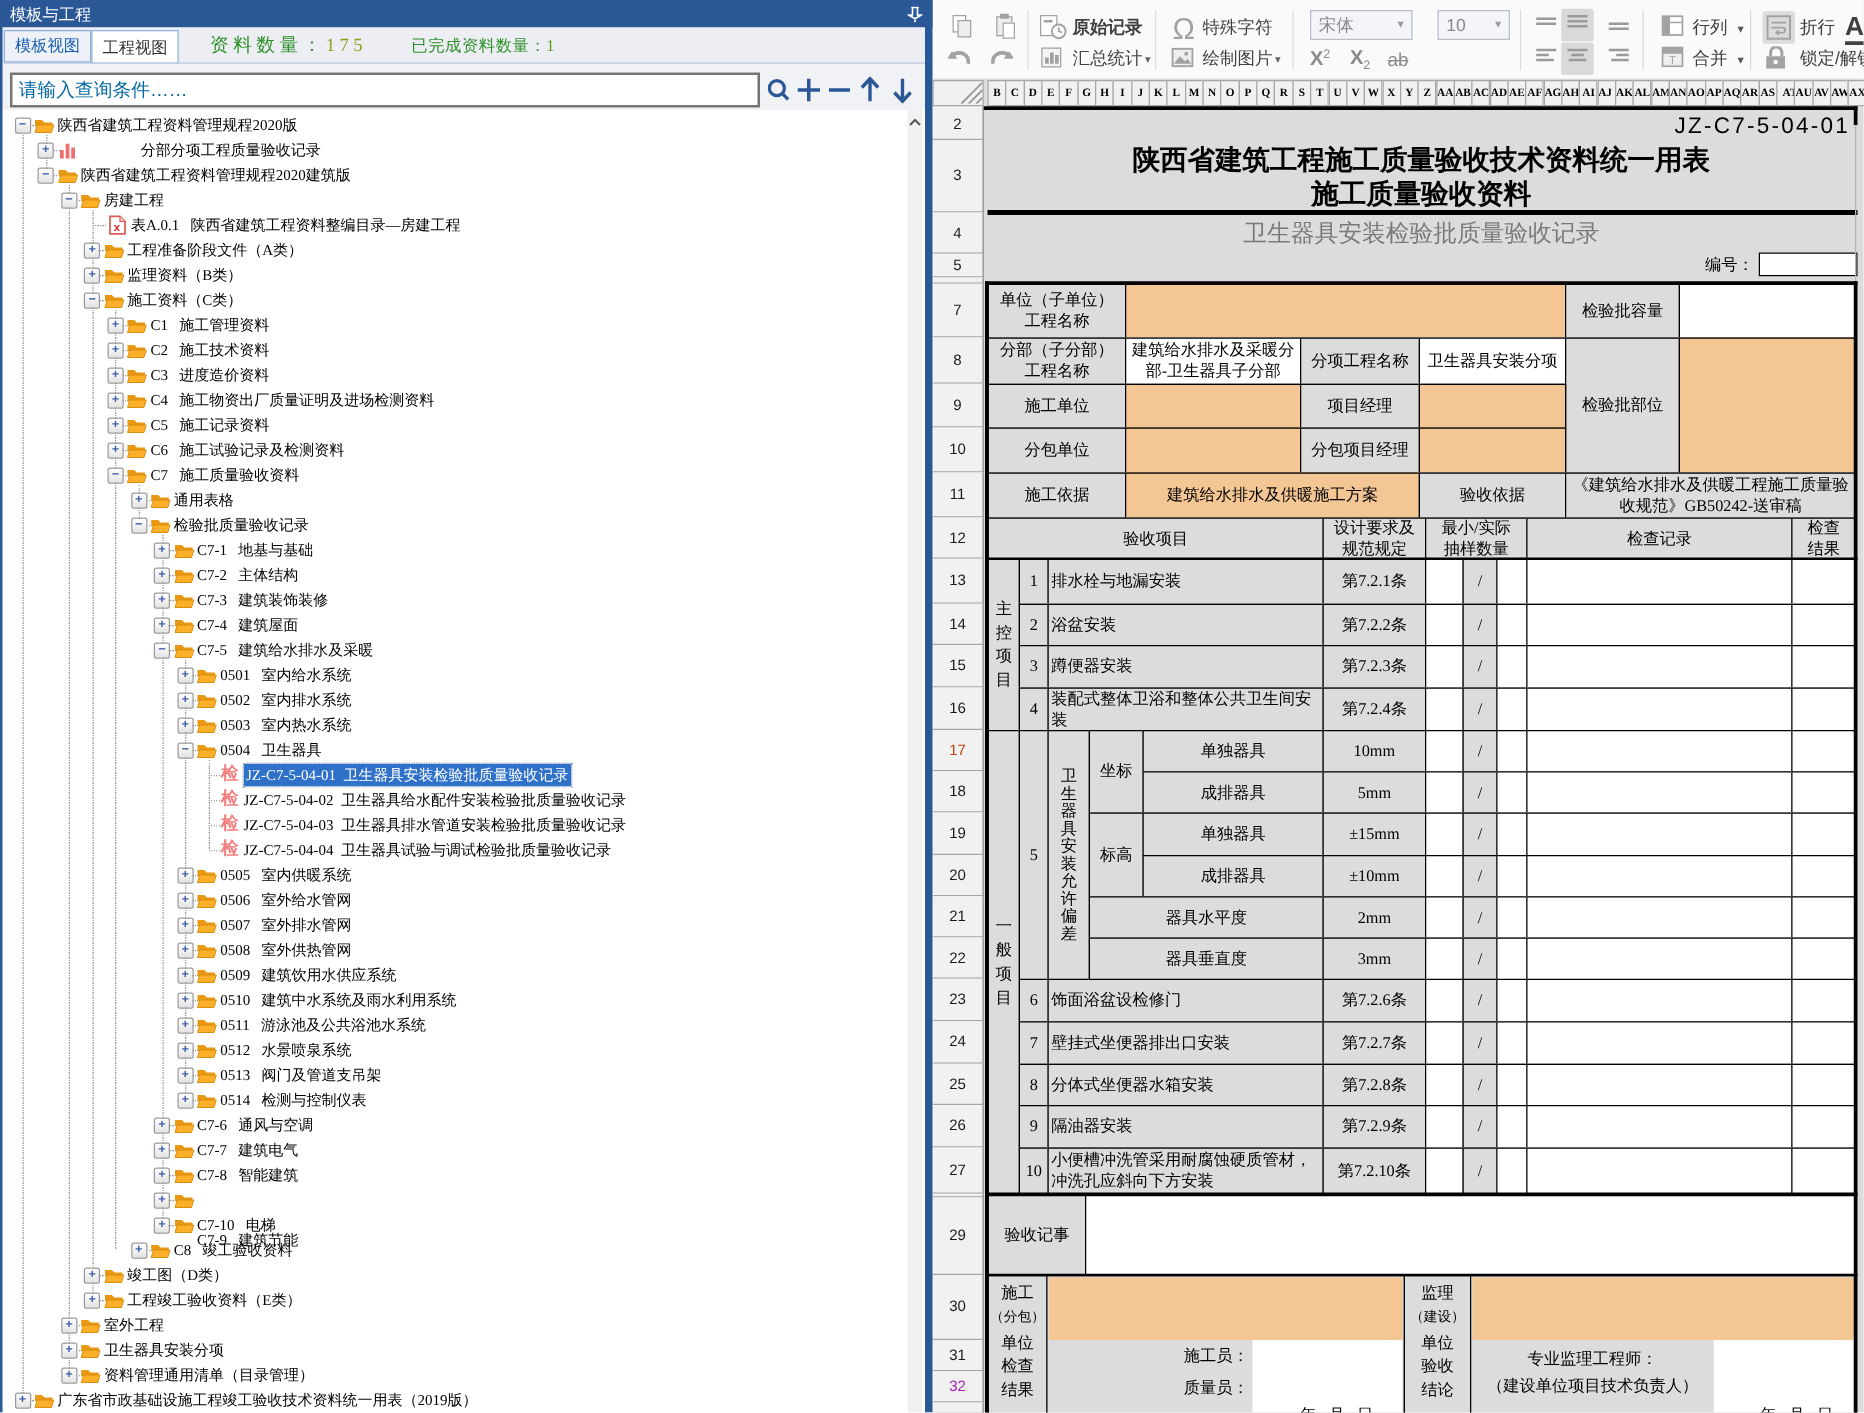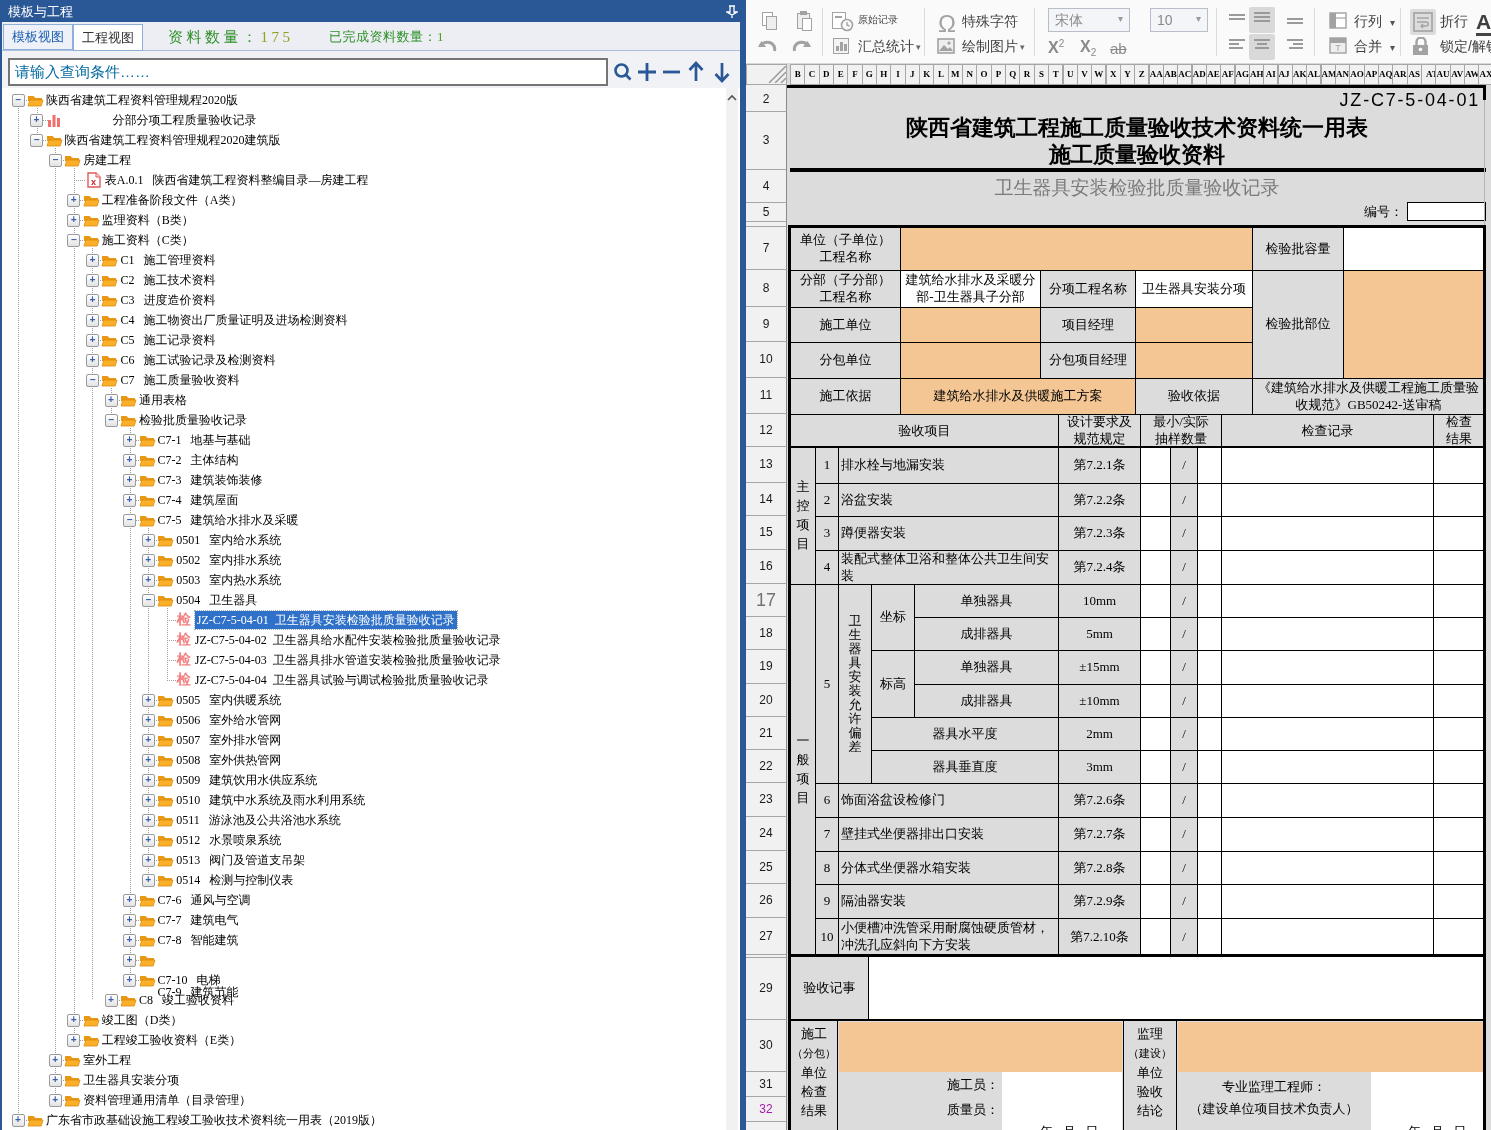--- a/index.html
+++ b/index.html
@@ -38,21 +38,21 @@
 <svg class="a" style="left:791px;top:40px" width="20" height="14">
     <path d="M18 6 C14 1,7 1,4 6 C3 8,3 9,3.5 11" fill="none" stroke="#a2a2a2" stroke-width="3"></path>
     <path d="M20 7 L12 7 L16.5 1 Z" fill="#a2a2a2"></path>
   </svg>
 <div class="a" style="left:832px;top:12px;width:14px;height:17px;border:1.5px solid #a2a2a2;background:#fff;box-sizing:border-box"></div>
 <div class="a" style="left:835px;top:16px;width:7px;height:1.5px;background:#a2a2a2"></div>
 <svg class="a" style="left:840px;top:18px" width="14" height="14">
     <circle cx="7" cy="7" r="5.5" fill="#fafafa" stroke="#a2a2a2" stroke-width="1.6"></circle>
     <path d="M7 4 L7 7 L9.5 8" stroke="#a2a2a2" stroke-width="1.4" fill="none"></path>
   </svg>
-<div class="a sans" style="left:858px;top:13px;font-size:10px;color:#3f3f3f;white-space:nowrap;">原始记录</div>
+<div class="a sans" style="left:858px;top:13px;font-size:14px;color:#3f3f3f;white-space:nowrap;font-weight:bold;">原始记录</div>
 <div class="a" style="left:833px;top:38px;width:16px;height:16px;border:1.5px solid #a2a2a2;background:#f3f3f3;box-sizing:border-box"></div>
 <div class="a" style="left:836px;top:46px;width:2.5px;height:5px;background:#a2a2a2"></div>
 <div class="a" style="left:840px;top:42px;width:2.5px;height:9px;background:#a2a2a2"></div>
 <div class="a" style="left:844px;top:44px;width:2.5px;height:7px;background:#a2a2a2"></div>
 <div class="a sans" style="left:858px;top:38px;font-size:14px;color:#3f3f3f;white-space:nowrap;">汇总统计</div>
 <div class="a sans" style="left:916px;top:42px;font-size:9px;color:#666;white-space:nowrap;">▾</div>
 <div class="a sans" style="left:938px;top:10px;font-size:24px;color:#a2a2a2;white-space:nowrap;">Ω</div>
 <div class="a sans" style="left:962px;top:13px;font-size:14px;color:#3f3f3f;white-space:nowrap;">特殊字符</div>
 <svg class="a" style="left:937px;top:38px" width="18" height="16">
     <rect x="1" y="1" width="16" height="14" fill="#eee" stroke="#a2a2a2" stroke-width="1.6"></rect>
@@ -178,21 +178,21 @@
 <div class="a sans" style="left:746px;top:227px;width:41px;height:43px;border-bottom:1px solid #a6a6a6;border-right:1px solid #8a8a8a;box-sizing:border-box;background:#f1f1f1;font-size:12px;color:#1a1a1a;text-align:center;line-height:42px">7</div>
 <div class="a sans" style="left:746px;top:270px;width:41px;height:37px;border-bottom:1px solid #a6a6a6;border-right:1px solid #8a8a8a;box-sizing:border-box;background:#f1f1f1;font-size:12px;color:#1a1a1a;text-align:center;line-height:36px">8</div>
 <div class="a sans" style="left:746px;top:307px;width:41px;height:35px;border-bottom:1px solid #a6a6a6;border-right:1px solid #8a8a8a;box-sizing:border-box;background:#f1f1f1;font-size:12px;color:#1a1a1a;text-align:center;line-height:34px">9</div>
 <div class="a sans" style="left:746px;top:342px;width:41px;height:36px;border-bottom:1px solid #a6a6a6;border-right:1px solid #8a8a8a;box-sizing:border-box;background:#f1f1f1;font-size:12px;color:#1a1a1a;text-align:center;line-height:35px">10</div>
 <div class="a sans" style="left:746px;top:378px;width:41px;height:36px;border-bottom:1px solid #a6a6a6;border-right:1px solid #8a8a8a;box-sizing:border-box;background:#f1f1f1;font-size:12px;color:#1a1a1a;text-align:center;line-height:35px">11</div>
 <div class="a sans" style="left:746px;top:414px;width:41px;height:33px;border-bottom:1px solid #a6a6a6;border-right:1px solid #8a8a8a;box-sizing:border-box;background:#f1f1f1;font-size:12px;color:#1a1a1a;text-align:center;line-height:32px">12</div>
 <div class="a sans" style="left:746px;top:447px;width:41px;height:36px;border-bottom:1px solid #a6a6a6;border-right:1px solid #8a8a8a;box-sizing:border-box;background:#f1f1f1;font-size:12px;color:#1a1a1a;text-align:center;line-height:35px">13</div>
 <div class="a sans" style="left:746px;top:483px;width:41px;height:33px;border-bottom:1px solid #a6a6a6;border-right:1px solid #8a8a8a;box-sizing:border-box;background:#f1f1f1;font-size:12px;color:#1a1a1a;text-align:center;line-height:32px">14</div>
 <div class="a sans" style="left:746px;top:516px;width:41px;height:34px;border-bottom:1px solid #a6a6a6;border-right:1px solid #8a8a8a;box-sizing:border-box;background:#f1f1f1;font-size:12px;color:#1a1a1a;text-align:center;line-height:33px">15</div>
 <div class="a sans" style="left:746px;top:550px;width:41px;height:34px;border-bottom:1px solid #a6a6a6;border-right:1px solid #8a8a8a;box-sizing:border-box;background:#f1f1f1;font-size:12px;color:#1a1a1a;text-align:center;line-height:33px">16</div>
-<div class="a sans" style="left:746px;top:584px;width:41px;height:33px;border-bottom:1px solid #a6a6a6;border-right:1px solid #8a8a8a;box-sizing:border-box;background:#f1f1f1;font-size:18px;color:#737373;text-align:center;line-height:32px">17</div>
+<div class="a sans" style="left:746px;top:584px;width:41px;height:33px;border-bottom:1px solid #a6a6a6;border-right:1px solid #8a8a8a;box-sizing:border-box;background:#f1f1f1;font-size:12px;color:#c2410c;text-align:center;line-height:32px">17</div>
 <div class="a sans" style="left:746px;top:617px;width:41px;height:33px;border-bottom:1px solid #a6a6a6;border-right:1px solid #8a8a8a;box-sizing:border-box;background:#f1f1f1;font-size:12px;color:#1a1a1a;text-align:center;line-height:32px">18</div>
 <div class="a sans" style="left:746px;top:650px;width:41px;height:34px;border-bottom:1px solid #a6a6a6;border-right:1px solid #8a8a8a;box-sizing:border-box;background:#f1f1f1;font-size:12px;color:#1a1a1a;text-align:center;line-height:33px">19</div>
 <div class="a sans" style="left:746px;top:684px;width:41px;height:33px;border-bottom:1px solid #a6a6a6;border-right:1px solid #8a8a8a;box-sizing:border-box;background:#f1f1f1;font-size:12px;color:#1a1a1a;text-align:center;line-height:32px">20</div>
 <div class="a sans" style="left:746px;top:717px;width:41px;height:33px;border-bottom:1px solid #a6a6a6;border-right:1px solid #8a8a8a;box-sizing:border-box;background:#f1f1f1;font-size:12px;color:#1a1a1a;text-align:center;line-height:32px">21</div>
 <div class="a sans" style="left:746px;top:750px;width:41px;height:33px;border-bottom:1px solid #a6a6a6;border-right:1px solid #8a8a8a;box-sizing:border-box;background:#f1f1f1;font-size:12px;color:#1a1a1a;text-align:center;line-height:32px">22</div>
 <div class="a sans" style="left:746px;top:783px;width:41px;height:34px;border-bottom:1px solid #a6a6a6;border-right:1px solid #8a8a8a;box-sizing:border-box;background:#f1f1f1;font-size:12px;color:#1a1a1a;text-align:center;line-height:33px">23</div>
 <div class="a sans" style="left:746px;top:817px;width:41px;height:34px;border-bottom:1px solid #a6a6a6;border-right:1px solid #8a8a8a;box-sizing:border-box;background:#f1f1f1;font-size:12px;color:#1a1a1a;text-align:center;line-height:33px">24</div>
 <div class="a sans" style="left:746px;top:851px;width:41px;height:33px;border-bottom:1px solid #a6a6a6;border-right:1px solid #8a8a8a;box-sizing:border-box;background:#f1f1f1;font-size:12px;color:#1a1a1a;text-align:center;line-height:32px">25</div>
 <div class="a sans" style="left:746px;top:884px;width:41px;height:34px;border-bottom:1px solid #a6a6a6;border-right:1px solid #8a8a8a;box-sizing:border-box;background:#f1f1f1;font-size:12px;color:#1a1a1a;text-align:center;line-height:33px">26</div>
 <div class="a sans" style="left:746px;top:918px;width:41px;height:37px;border-bottom:1px solid #a6a6a6;border-right:1px solid #8a8a8a;box-sizing:border-box;background:#f1f1f1;font-size:12px;color:#1a1a1a;text-align:center;line-height:36px">27</div>

